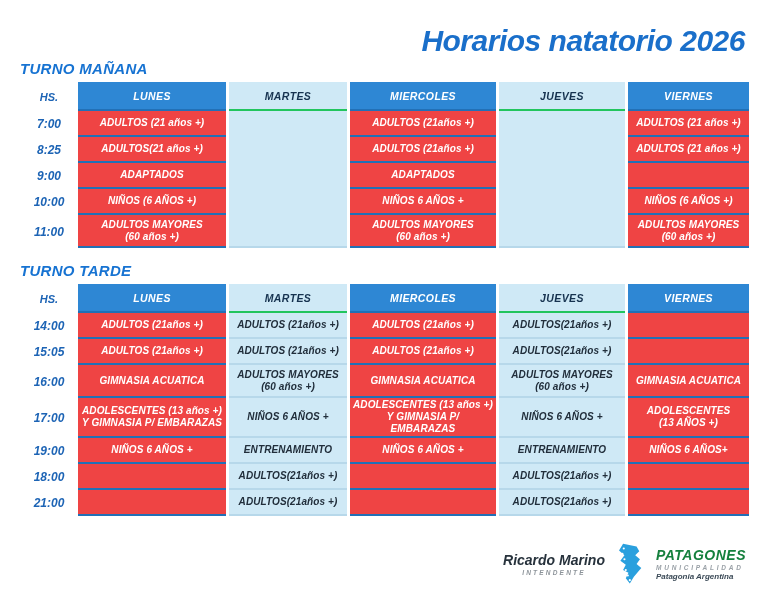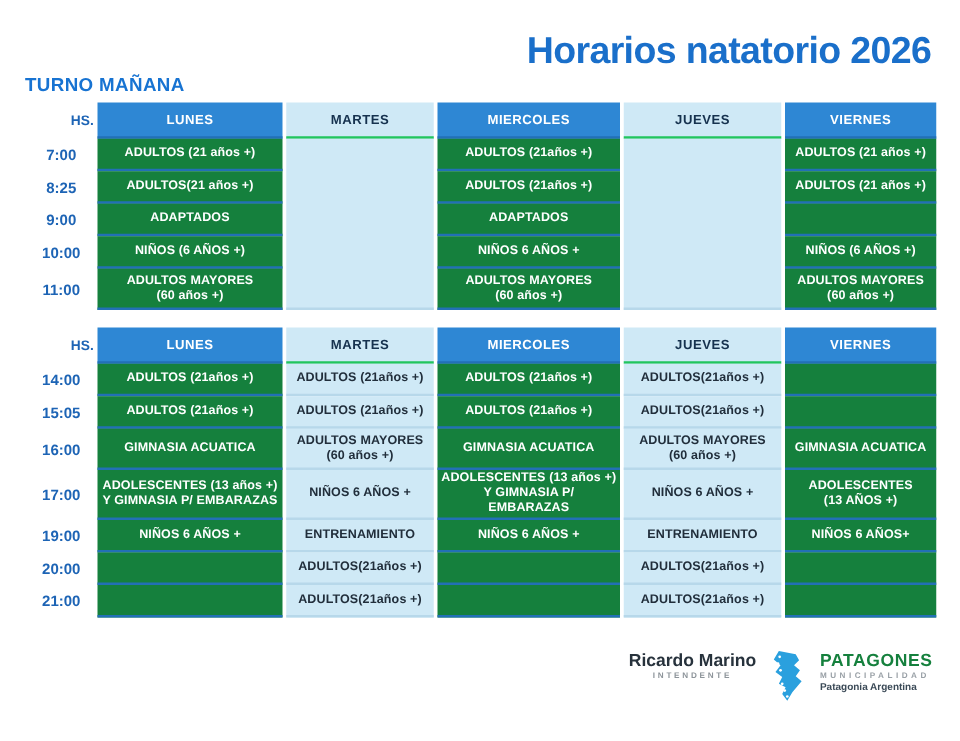--- a/index.html
+++ b/index.html
@@ -1,50 +1,50 @@
 <!DOCTYPE html>
 <html><head>
 <meta charset="utf-8">
 <style>
   * { margin:0; padding:0; box-sizing:border-box; }
   html,body { width:768px; height:593px; background:#ffffff; overflow:hidden;
     font-family:"Liberation Sans","DejaVu Sans",sans-serif; }
-  .page { position:relative; width:768px; height:593px; background:#ffffff; }
+  .page { position:relative; width:768px; height:593px; background:#ffffff;font-style:italic; }
 
   .title { position:absolute; top:24px; right:23px; font-size:30px; font-weight:800;
     color:#1a6fca; letter-spacing:-0.5px; }
 
   .sched { position:absolute; left:20px; width:732px; }
   .sched-manana { top:60px; }
   .sched-tarde  { top:262px; }
   .turno-label { font-size:15px; font-weight:800; color:#1773d2; letter-spacing:0.3px;
     margin-bottom:5px; }
 
   table.grid { border-collapse:separate; border-spacing:3px 0; table-layout:fixed; width:732px; }
   col.c-hs { width:52px; } col.c-lun { width:148px; } col.c-mar { width:118px; }
   col.c-mie { width:146px; } col.c-jue { width:126px; } col.c-vie { width:121px; }
 
   .grid tr { height:26px; }
   .grid tr.tall { height:33px; }
   .grid tr.hdr-row { height:29px; }
 
-  th.hs-hdr { background:#ffffff; color:#1d64b5; font-size:11px; font-weight:800; text-align:right; }
+  th.hs-hdr { background:#ffffff; color:#1d64b5; font-size:11px; font-weight:800; text-align:center; }
   td.time { background:#ffffff; color:#1d64b5; font-size:12px; font-weight:800;
     text-align:center; white-space:nowrap; }
 
   th.hdr { font-size:10.5px; font-weight:800; text-align:center; letter-spacing:0.4px; }
   th.hdr.dark  { background:#2e87d4; color:#ffffff; border-bottom:2px solid #2270b6; }
   th.hdr.light { background:#cfe9f6; color:#16324f; border-bottom:2px solid #22c55e; }
 
   td.cell { font-size:10px; font-weight:700; text-align:center; line-height:1.2;
     padding:1px 3px; white-space:pre-line; letter-spacing:0.1px; }
-  td.cell.dark  { background:#15803d; color:#ffffff; border-bottom:2px solid #2270b6; }
+  td.cell.dark  { background:#ef4444; color:#ffffff; border-bottom:2px solid #2270b6; }
   td.cell.light { background:#cfe9f6; color:#212e3b; border-bottom:2px solid #b7d8ea; }
 
-  .footer { position:absolute; top:520px; right:22px; display:flex; gap:12px; }
+  .footer { position:absolute; top:543px; right:22px; display:flex; align-items:center; gap:12px; }
   .official { text-align:center; }
   .official-name { font-size:14px; font-weight:800; color:#27323c; }
   .official-role { font-size:6.5px; font-weight:700; color:#8d949a; letter-spacing:2.2px; margin-top:1px; }
   .logo { width:27px; height:42px; display:flex; align-items:center; justify-content:center; }
   .org { text-align:left; }
   .org-name { font-size:14px; font-weight:800; color:#15803d; letter-spacing:0.5px; }
   .org-sub  { font-size:6.5px; font-weight:700; color:#9aa1a7; letter-spacing:2.8px; margin-top:1px; }
   .org-loc  { font-size:8px;  font-weight:700; color:#3b4a57; margin-top:1px; }
 </style>
 </head>
@@ -107,20 +107,21 @@
             <td class="cell dark">ADULTOS MAYORES
 (60 años +)</td>
             <td class="cell dark">ADULTOS MAYORES
 (60 años +)</td>
           </tr>
         </tbody>
     </table>
   </section>
 
   <section class="sched sched-tarde">
+    <div class="turno-label">TURNO TARDE</div>
     <table class="grid">
       <colgroup>
         <col class="c-hs">
           <col class="c-lun">
           <col class="c-mar">
           <col class="c-mie">
           <col class="c-jue">
           <col class="c-vie">
       </colgroup>
       <tbody>
@@ -171,21 +172,21 @@
           </tr>
           <tr>
             <td class="time">19:00</td>
             <td class="cell dark">NIÑOS 6 AÑOS +</td>
             <td class="cell light">ENTRENAMIENTO</td>
             <td class="cell dark">NIÑOS 6 AÑOS +</td>
             <td class="cell light">ENTRENAMIENTO</td>
             <td class="cell dark">NIÑOS 6 AÑOS+</td>
           </tr>
           <tr>
-            <td class="time">20:00</td>
+            <td class="time">18:00</td>
             <td class="cell dark"></td>
             <td class="cell light">ADULTOS(21años +)</td>
             <td class="cell dark"></td>
             <td class="cell light">ADULTOS(21años +)</td>
             <td class="cell dark"></td>
           </tr>
           <tr>
             <td class="time">21:00</td>
             <td class="cell dark"></td>
             <td class="cell light">ADULTOS(21años +)</td>

